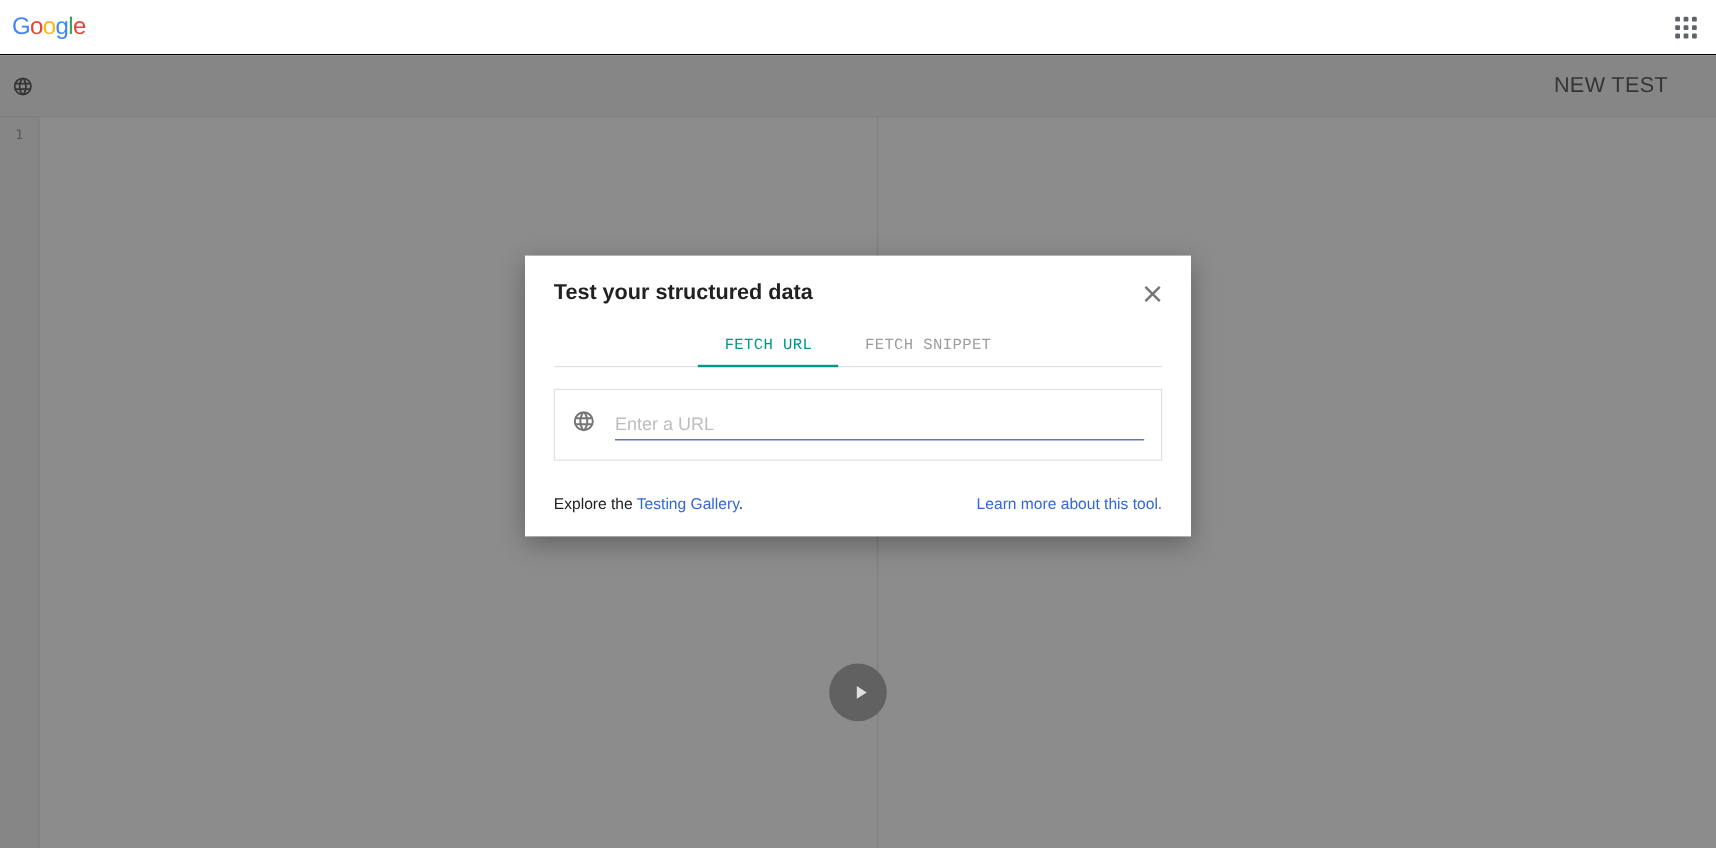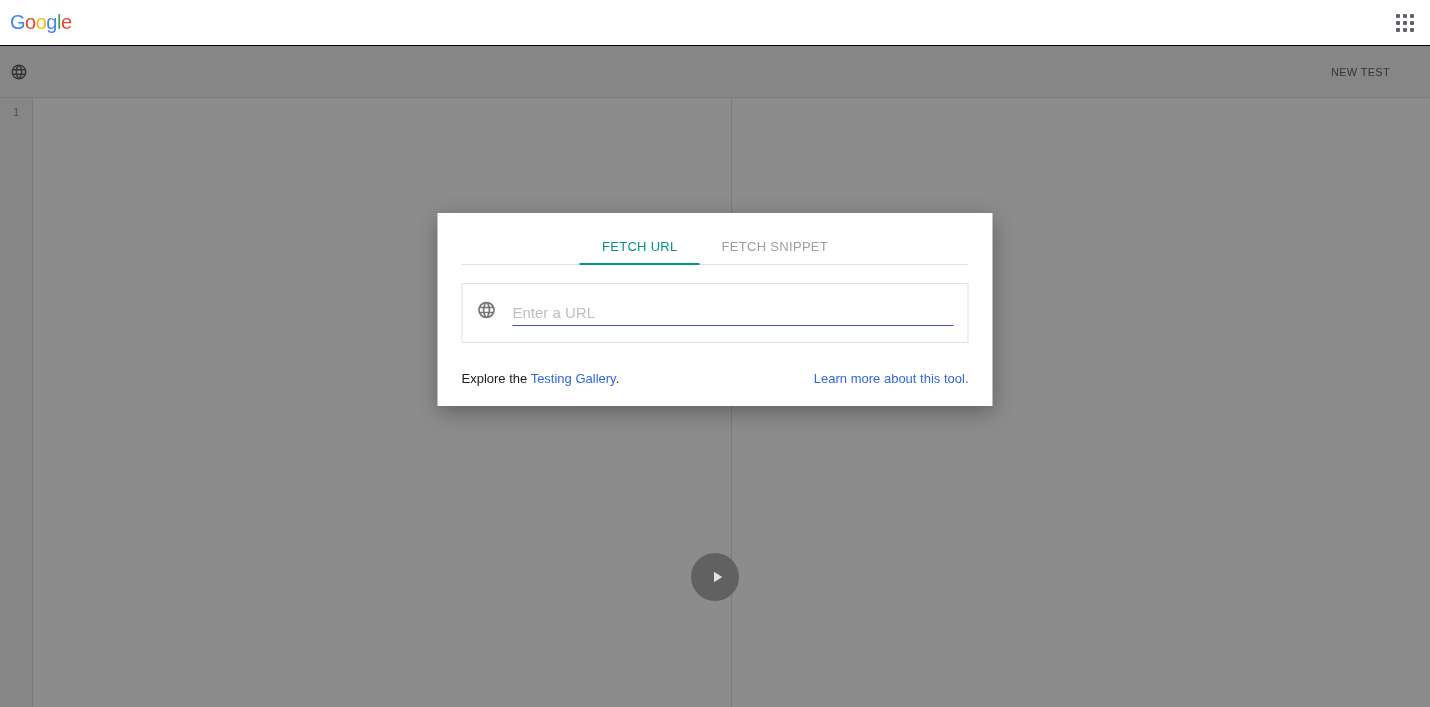--- a/index.html
+++ b/index.html
@@ -65,21 +65,21 @@
     display: flex;
     align-items: center;
     justify-content: space-between;
     padding: 0 0 0 10px;
   }
   .globe {
     width: 18px; height: 18px;
   }
   .globe-svg { fill: #616161; }
   .new-test {
-    font-size: 11px;
+    font-size: 18px;
     font-weight: 500;
     color: #616161;
     letter-spacing: 0.3px;
     padding-right: 40px;
     cursor: pointer;
   }
 
   
   .main {
     position: relative;
@@ -169,20 +169,21 @@
     margin: 16px 24px 0 24px;
   }
   .tab {
     padding: 10px 22px;
     font-size: 13px;
     font-weight: 500;
     letter-spacing: 0.3px;
     color: #9e9e9e;
     cursor: pointer;
     position: relative;
+    font-family: Liberation Mono, monospace;
   }
   .tab.active {
     color: #009688;
   }
   .tab.active::after {
     content: "";
     position: absolute;
     left: 0; right: 0;
     bottom: -1px;
     height: 2px;
@@ -282,20 +283,29 @@
 
 <div class="overlay"></div>
 
 <div class="play-circle">
   <svg viewBox="0 0 24 24">
       <path d="M8 5v14l11-7z"></path>
     </svg>
 </div>
 
 <div class="modal">
+  <div class="modal-header">
+    <div class="modal-title">Test your structured data</div>
+    <div class="close-btn">
+      <svg viewBox="0 0 16 16">
+          <line x1="2" y1="2" x2="14" y2="14"></line>
+          <line x1="14" y1="2" x2="2" y2="14"></line>
+        </svg>
+    </div>
+  </div>
 
   <div class="tabs">
     <div class="tab active">FETCH URL</div>
     <div class="tab">FETCH SNIPPET</div>
   </div>
 
   <div class="input-section">
     <div class="url-box">
       <span>
         <svg viewBox="0 0 24 24" width="20" height="20" class="globe-svg">

